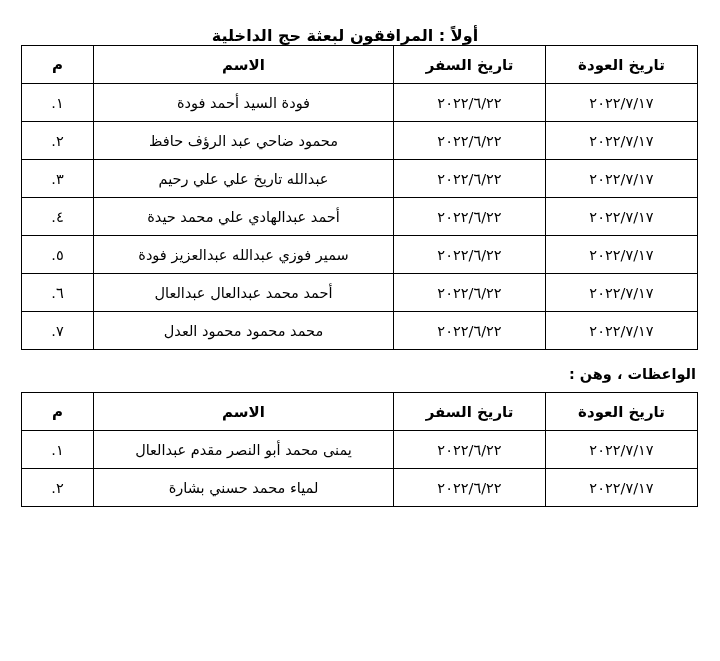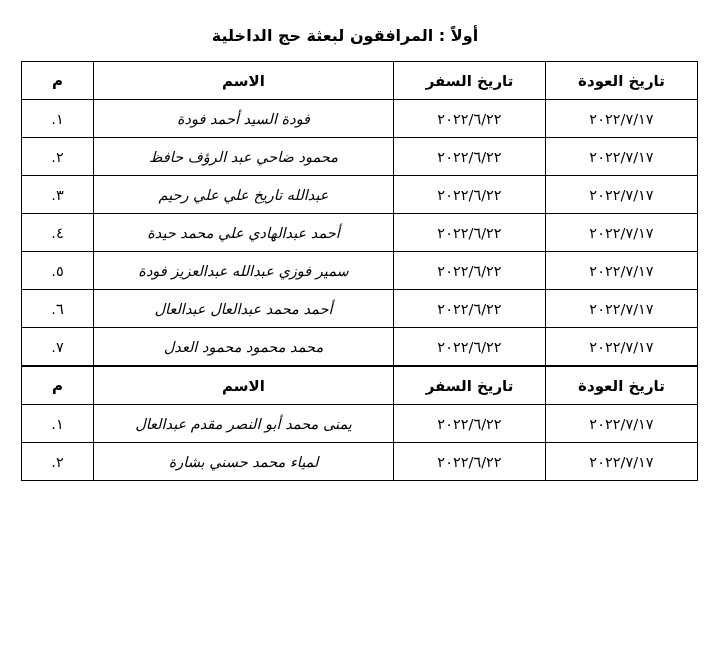--- a/index.html
+++ b/index.html
@@ -19,21 +19,21 @@
     width: 720px;
     height: 661px;
     box-sizing: border-box;
     padding: 18px 22px 0 22px;
     position: relative;
   }
   .doc-title {
     text-align: center;
     font-size: 16px;
     font-weight: bold;
-    margin: 8px 0 16px 0;
+    margin: 8px 0 0 0;
     padding-right: 30px;
     letter-spacing: 0;
   }
   .section-label {
     font-size: 14.5px;
     font-weight: bold;
     margin: 26px 0 10px 0;
     text-align: right;
     padding-right: 2px;
   }
@@ -60,21 +60,20 @@
     font-size: 15px;
   }
   col.col-num { width: 72px; }
   col.col-name { width: 300px; }
   col.col-travel { width: 152px; }
   col.col-return { width: 152px; }
 
   td.cell-name {
     font-size: 14px;
     font-weight: normal;
-    font-style: italic;
   }
   td.cell-num,
   td.cell-date {
     font-size: 14.5px;
   }
 </style>
 </head>
 <body>
 
 <div class="page">
@@ -136,20 +135,21 @@
       </tr>
       <tr>
         <td class="cell-date">٢٠٢٢/٧/١٧</td>
         <td class="cell-date">٢٠٢٢/٦/٢٢</td>
         <td class="cell-name">محمد محمود محمود العدل</td>
         <td class="cell-num">٧.</td>
       </tr>
     </tbody>
   </table>
 
+  <div class="section-label second">الواعظات ، وهن :</div>
 
   <table class="data-table">
     <colgroup>
       <col class="col-return">
       <col class="col-travel">
       <col class="col-name">
       <col class="col-num">
     </colgroup>
     <thead>
       <tr>

